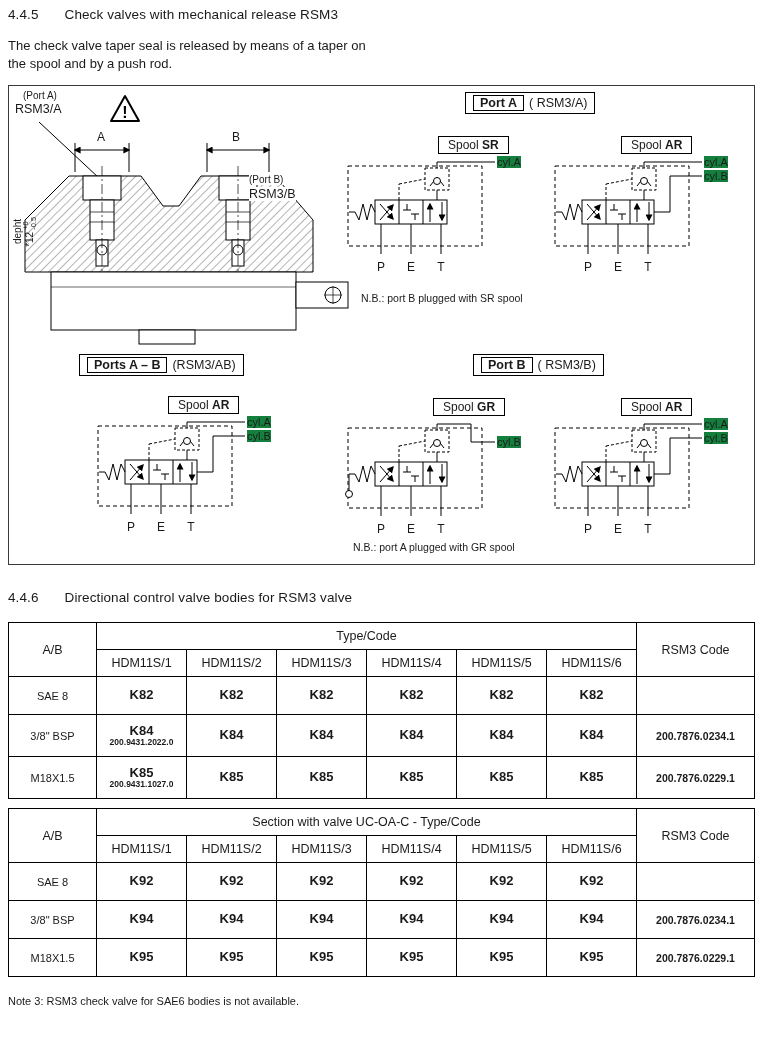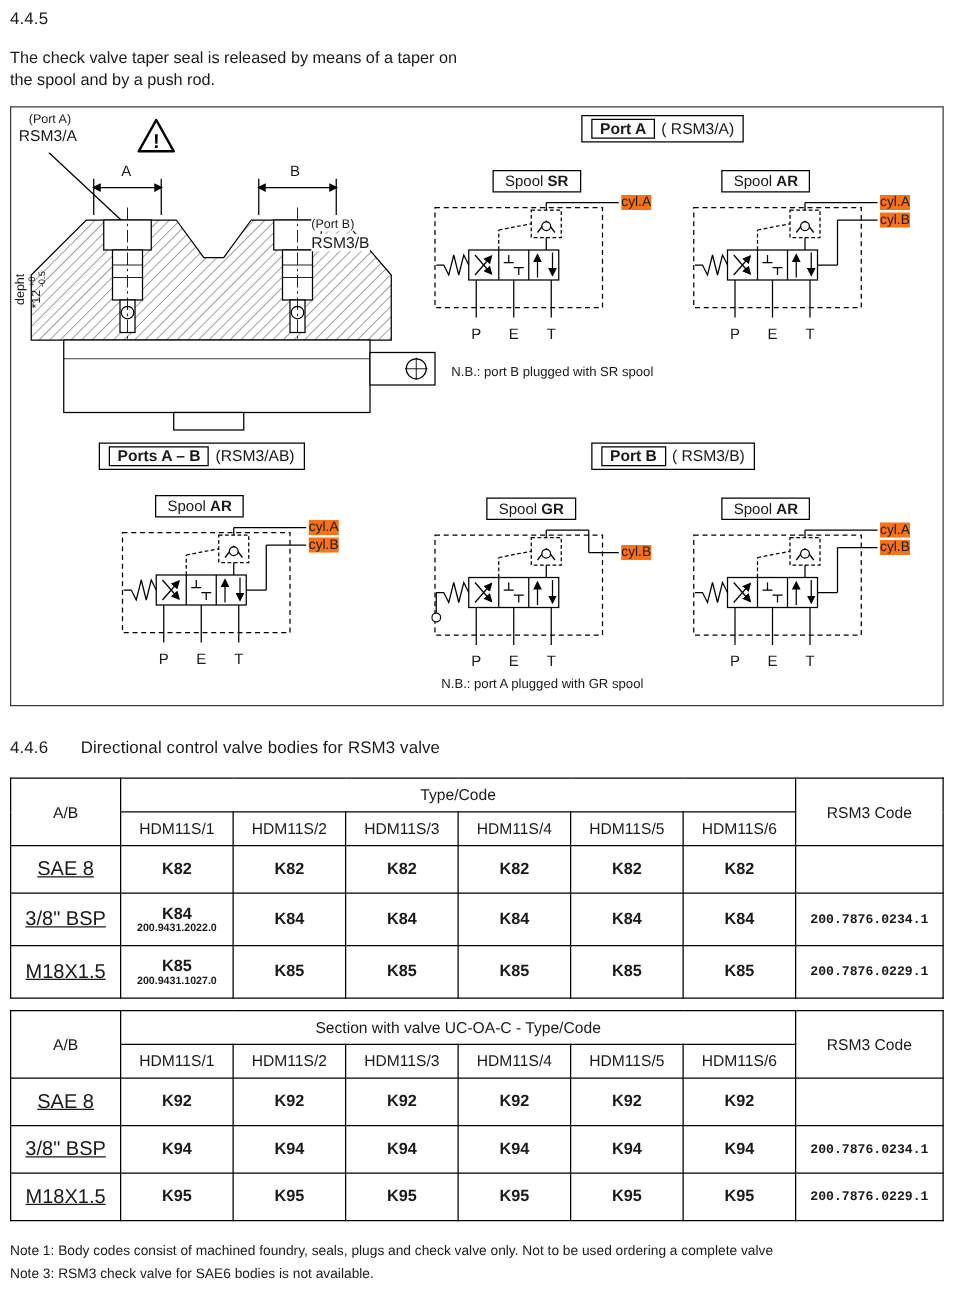--- a/index.html
+++ b/index.html
@@ -25,43 +25,43 @@
 
   .hdr-outer {
     position:absolute; border:1px solid #000; background:#fff;
     display:flex; align-items:center; gap:5px; padding:2px 7px;
     font-size:12.5px; white-space:nowrap;
   }
   .hdr-inner { border:1px solid #000; font-weight:bold; padding:0 6px; }
 
   .spool-box {
     position:absolute; border:1px solid #000; background:#fff;
-    padding:1px 9px; font-size:12px; white-space:nowrap;
+    padding:1px 9px; font-size:12px; white-space:nowrap;margin-left:44px;
   }
 
   .schem { position:absolute; width:182px; height:122px; }
   .schem svg { position:absolute; left:0; top:0; }
   .pet { position:absolute; top:104px; width:14px; text-align:center; font-size:12px; }
-  .cyl { position:absolute; font-size:11px; white-space:nowrap; background:#f97316; }
+  .cyl { position:absolute; font-size:11px; white-space:nowrap; background:#15803d; }
 
   .nb { position:absolute; font-size:10.5px; white-space:nowrap; }
   #leakage-note { position:absolute; font-size:13px; white-space:nowrap; }
 
   .rot { position:absolute; transform:rotate(-90deg); white-space:nowrap; display:flex; align-items:center; gap:2px; }
   .tolstack { display:inline-flex; flex-direction:column; font-size:7.5px; line-height:1.05; font-style:normal; }
   .tolstack i { font-style:normal; }
 
   .dim-label { position:absolute; font-size:12px; font-weight:400; background:#fff; padding:0 2px; }
 
   table { border-collapse:collapse; position:absolute; left:8px; background:#fff; table-layout:fixed; }
   th, td { border:1px solid #000; text-align:center; vertical-align:middle; font-weight:400; font-size:12.5px; padding:0; }
   .kcode { font-weight:bold; font-size:13px; line-height:1.1; }
-  .rcode { font-weight:bold; font-size:10.5px;font-family:Liberation Mono, monospace; }
+  .rcode { font-weight:bold; font-size:10.5px; }
   .subcode { font-weight:bold; font-size:8.5px; line-height:1.1; }
-  .rowlabel { font-size:16px;text-decoration:underline; }
+  .rowlabel { font-size:11px; }
 
   #notes { position:absolute; left:8px; font-size:11px; line-height:1.65; width:740px; }
 </style>
 </head>
 <body>
 
 <svg width="0" height="0" style="position:absolute" aria-hidden="true">
   <defs>
     <marker id="arr" viewBox="0 0 10 10" refX="8" refY="5" markerWidth="7" markerHeight="7" orient="auto-start-reverse">
       <path d="M0,0 L10,5 L0,10 Z" fill="#000"></path>
@@ -87,20 +87,21 @@
     <g id="check-sym" fill="none" stroke="#000" stroke-width="1">
       <rect x="80" y="12" width="24" height="22" fill="#fff" stroke-dasharray="3 2"></rect>
       <polyline points="85,30 92,21 99,30"></polyline>
       <circle cx="92" cy="25" r="3.5" fill="#fff"></circle>
     </g>
   </defs>
 </svg>
 
 <div class="heading" style="left:8px; top:7px">
   <span>4.4.5</span>
+  <span>Check valves with mechanical release RSM3</span>
 </div>
 
 <div id="intro" style="left:8px; top:37px">The check valve taper seal is released by means of a taper  on the spool and by a push rod.</div>
 
 <div id="diagram">
 
   <div class="abs tiny" style="left:14px; top:4px">(Port A)</div>
   <div class="abs lab12" style="left:6px; top:16px">RSM3/A</div>
 
   <svg class="abs" style="left:100px; top:8px" width="32" height="29" viewBox="0 0 32 29">
@@ -444,15 +445,14 @@
       <td class="kcode">K95</td>
       <td class="kcode">K95</td>
       <td class="kcode">K95</td>
       <td class="kcode">K95</td>
       <td class="rcode">200.7876.0229.1</td>
     </tr>
   </tbody>
 </table>
 
 <div id="notes" style="top:992px">
-  <div>Note 1: Body codes consist of machined foundry, seals, plugs and check valve only. Not to be used ordering a complete valve</div>
   <div>Note 3: RSM3 check valve for SAE6 bodies  is not available.</div>
 </div>
 
 </body></html>

